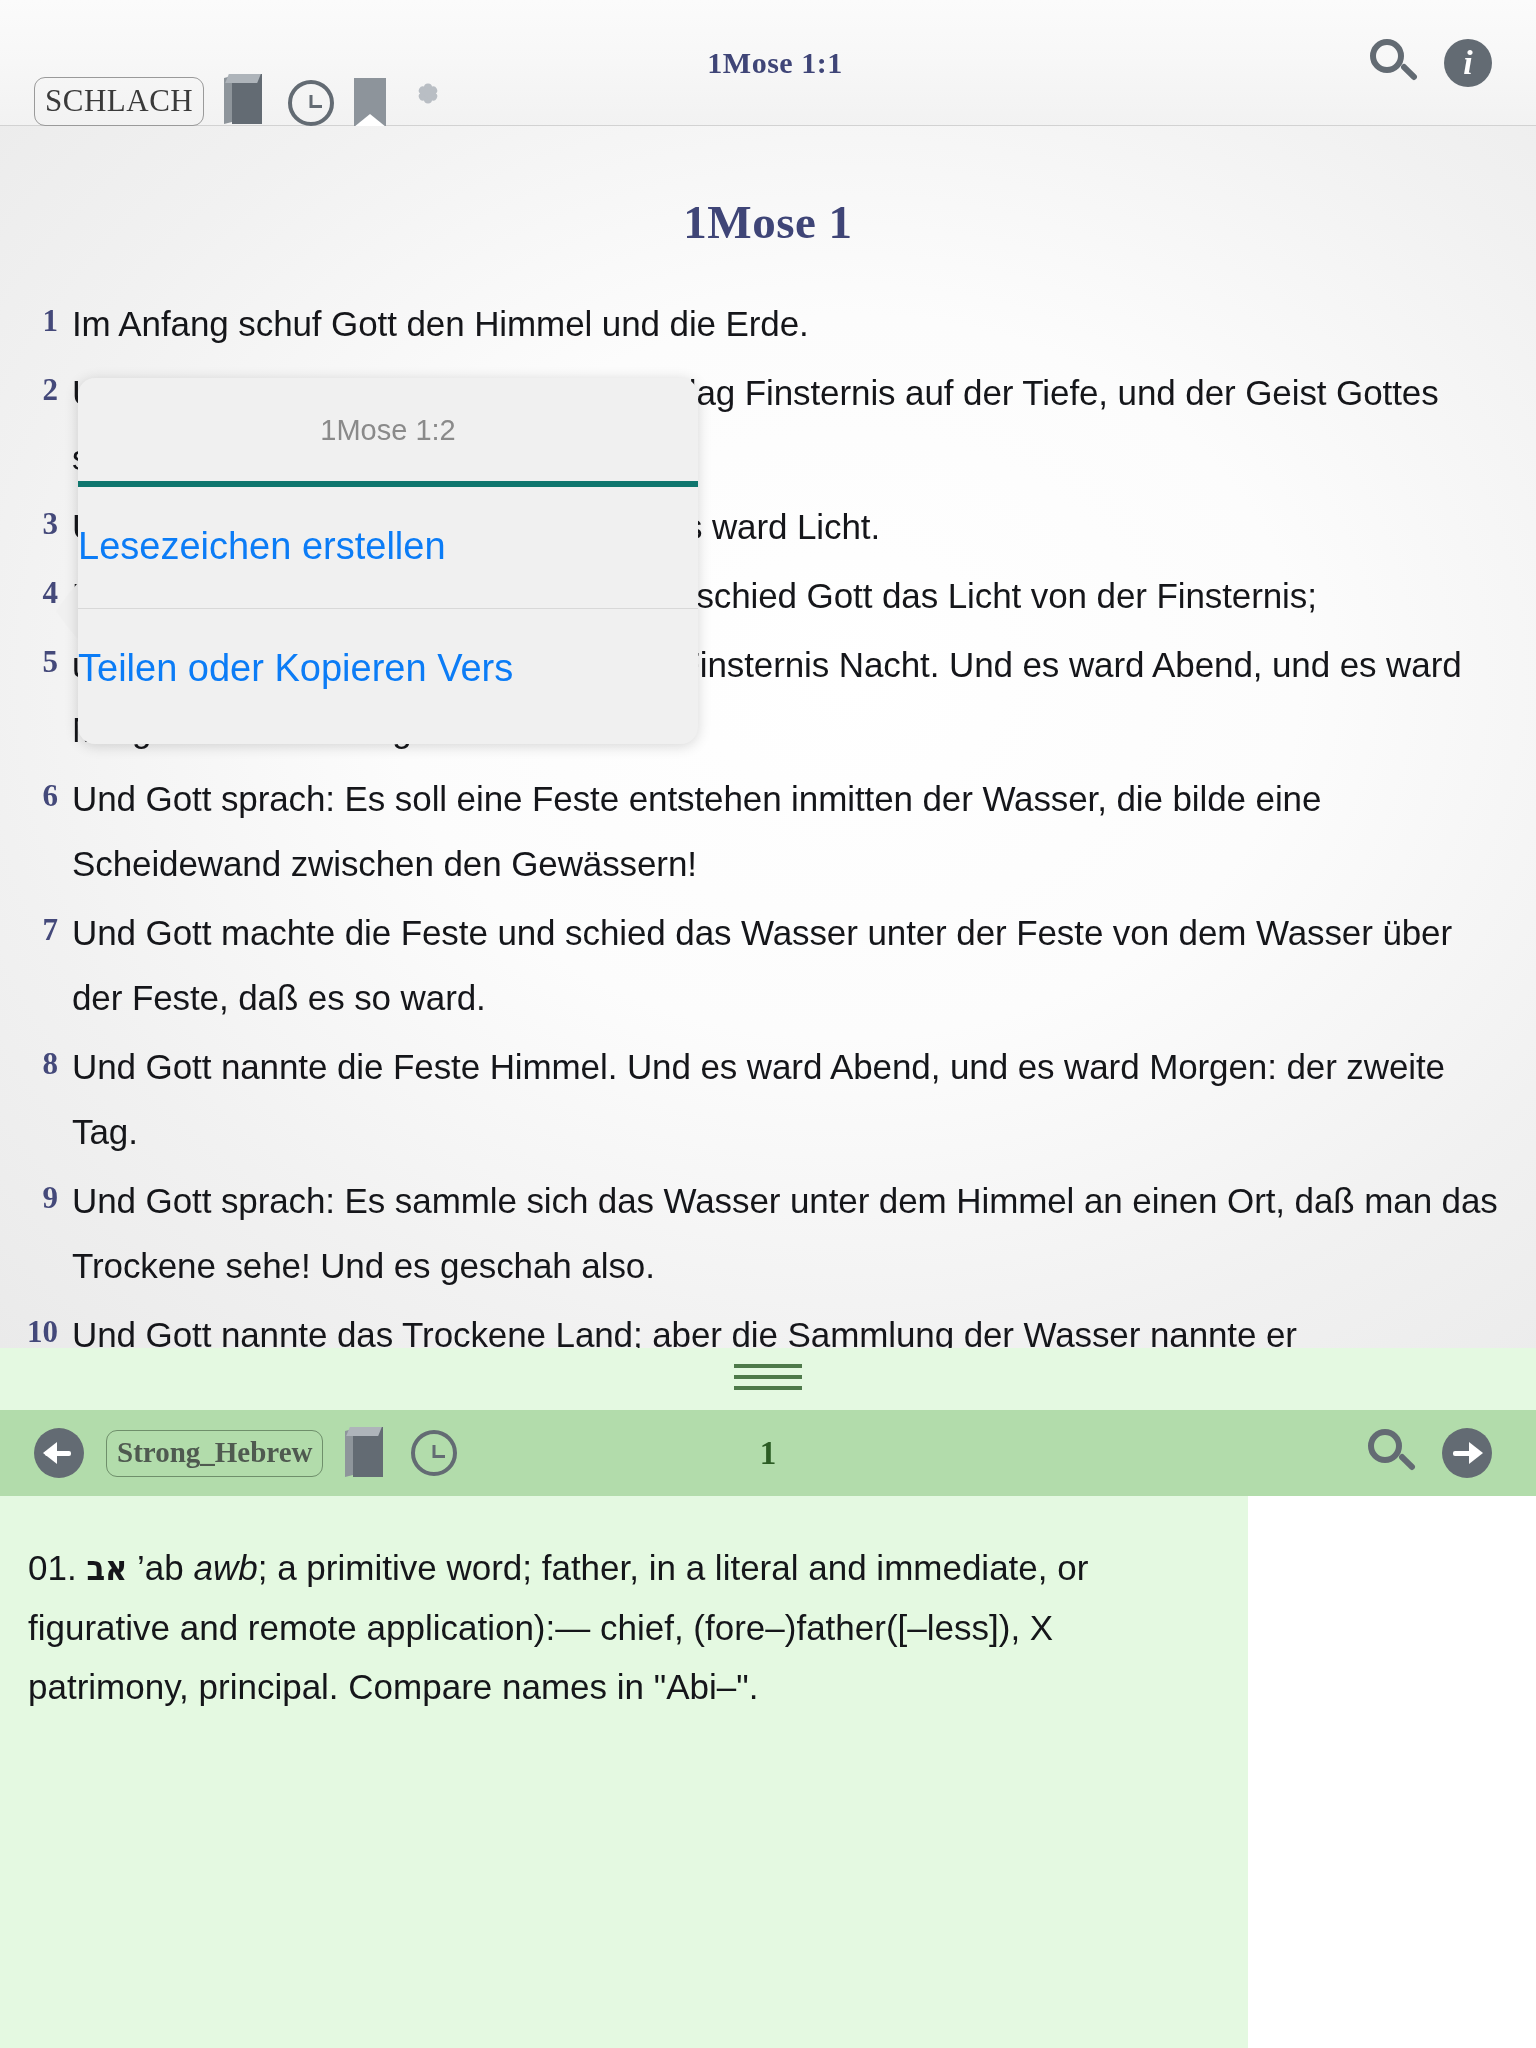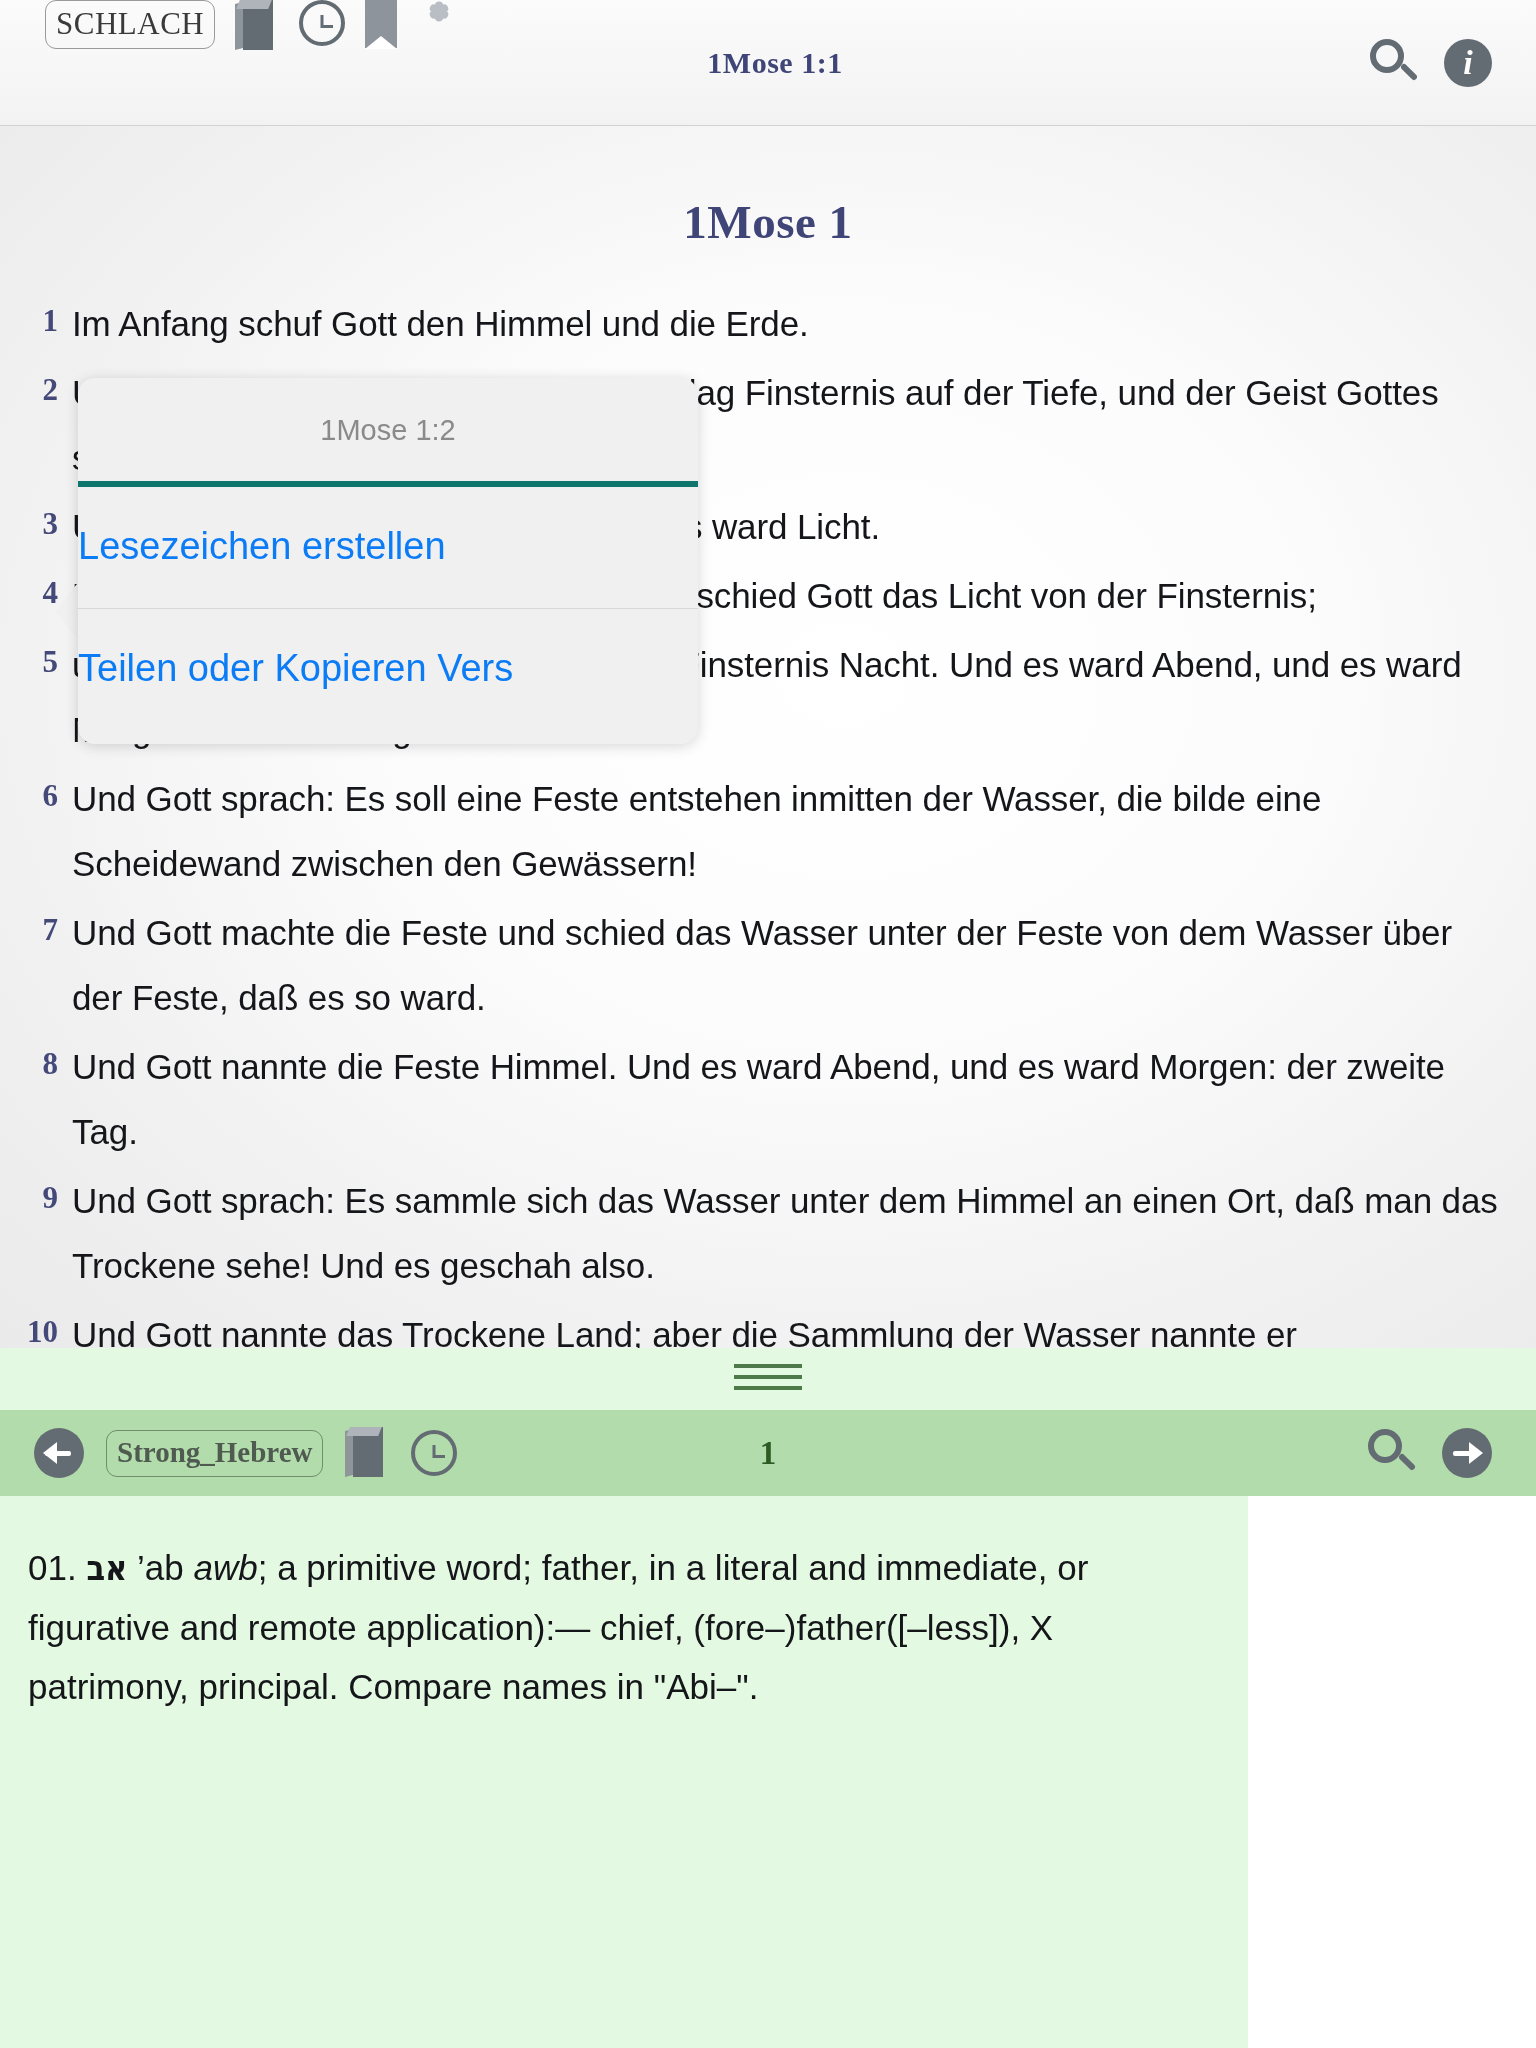--- a/index.html
+++ b/index.html
@@ -11,21 +11,21 @@
     position:relative;
   }
 
   
   #top-toolbar{
     position:absolute;left:0;top:0;width:1536px;height:126px;
     background:linear-gradient(to bottom,#fbfbfb 0%,#f7f7f7 50%,#f2f2f2 100%);
     border-bottom:1px solid #d2d2d2;
     box-sizing:border-box;
   }
-  .tb-left{position:absolute;left:45px;top:0;height:126px;display:flex;align-items:flex-start;gap:20px;}
+  .tb-left{position:absolute;left:34px;top:0;height:126px;display:flex;align-items:flex-end;gap:20px;}
   .tb-right{position:absolute;right:44px;top:0;height:126px;display:flex;align-items:center;gap:26px;}
 
   .version-btn{
     border:1px solid #9a9a9a;border-radius:11px;
     padding:7px 10px 9px 10px;
     font-family:"Liberation Serif", serif;
     font-size:31px;color:#3a3a3a;letter-spacing:0.5px;
     background:transparent;line-height:1;
   }
   .icon-book{width:44px;height:52px;position:relative;display:inline-block;}

